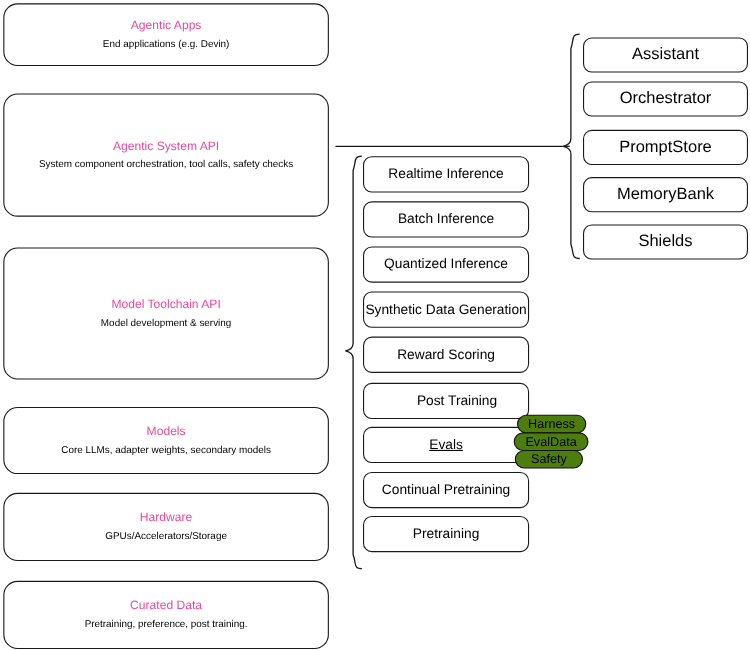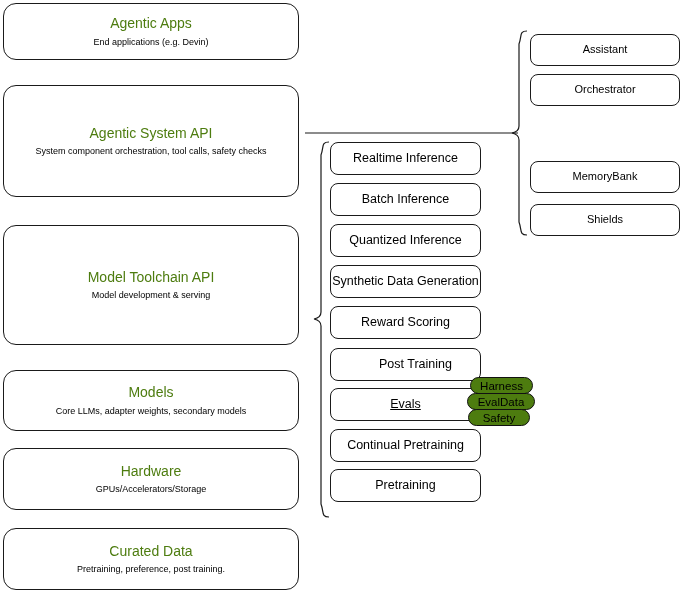--- a/index.html
+++ b/index.html
@@ -38,22 +38,22 @@
   }
 
   
   .layer {
     left: 3px;
     width: 296px;
     border-radius: 13px;
     gap: 4px;
   }
   .layer .title {
-    font-size: 14px;
-    color: #4d7c0f;
+    font-size: 11px;
+    color: #ec4899;
   }
   .layer .subtitle {
     font-size: 9px;
     color: #000;
   }
 
   
   .mid {
     left: 330px;
     width: 151px;
@@ -61,21 +61,21 @@
     border-radius: 8px;
     font-size: 12.5px;
   }
 
   
   .right {
     left: 530px;
     width: 150px;
     height: 32px;
     border-radius: 8px;
-    font-size: 11px;
+    font-size: 15px;
   }
 
   
   .pill {
     position: absolute;
     border: 1.3px solid #111;
     background: #4d7c0f;
     border-radius: 11px;
     height: 17px;
     display: flex;
@@ -194,20 +194,23 @@
   <div class="pill" style="left:468px;top:409px;width:62px;">
     <span>Safety</span>
   </div>
 
   <div class="node right" style="top:34px;">
     <span>Assistant</span>
   </div>
   <div class="node right" style="top:74px;">
     <span>Orchestrator</span>
   </div>
+  <div class="node right" style="top:118px;">
+    <span>PromptStore</span>
+  </div>
   <div class="node right" style="top:161px;">
     <span>MemoryBank</span>
   </div>
   <div class="node right" style="top:204px;">
     <span>Shields</span>
   </div>
 
 </div>
 
 </body></html>

